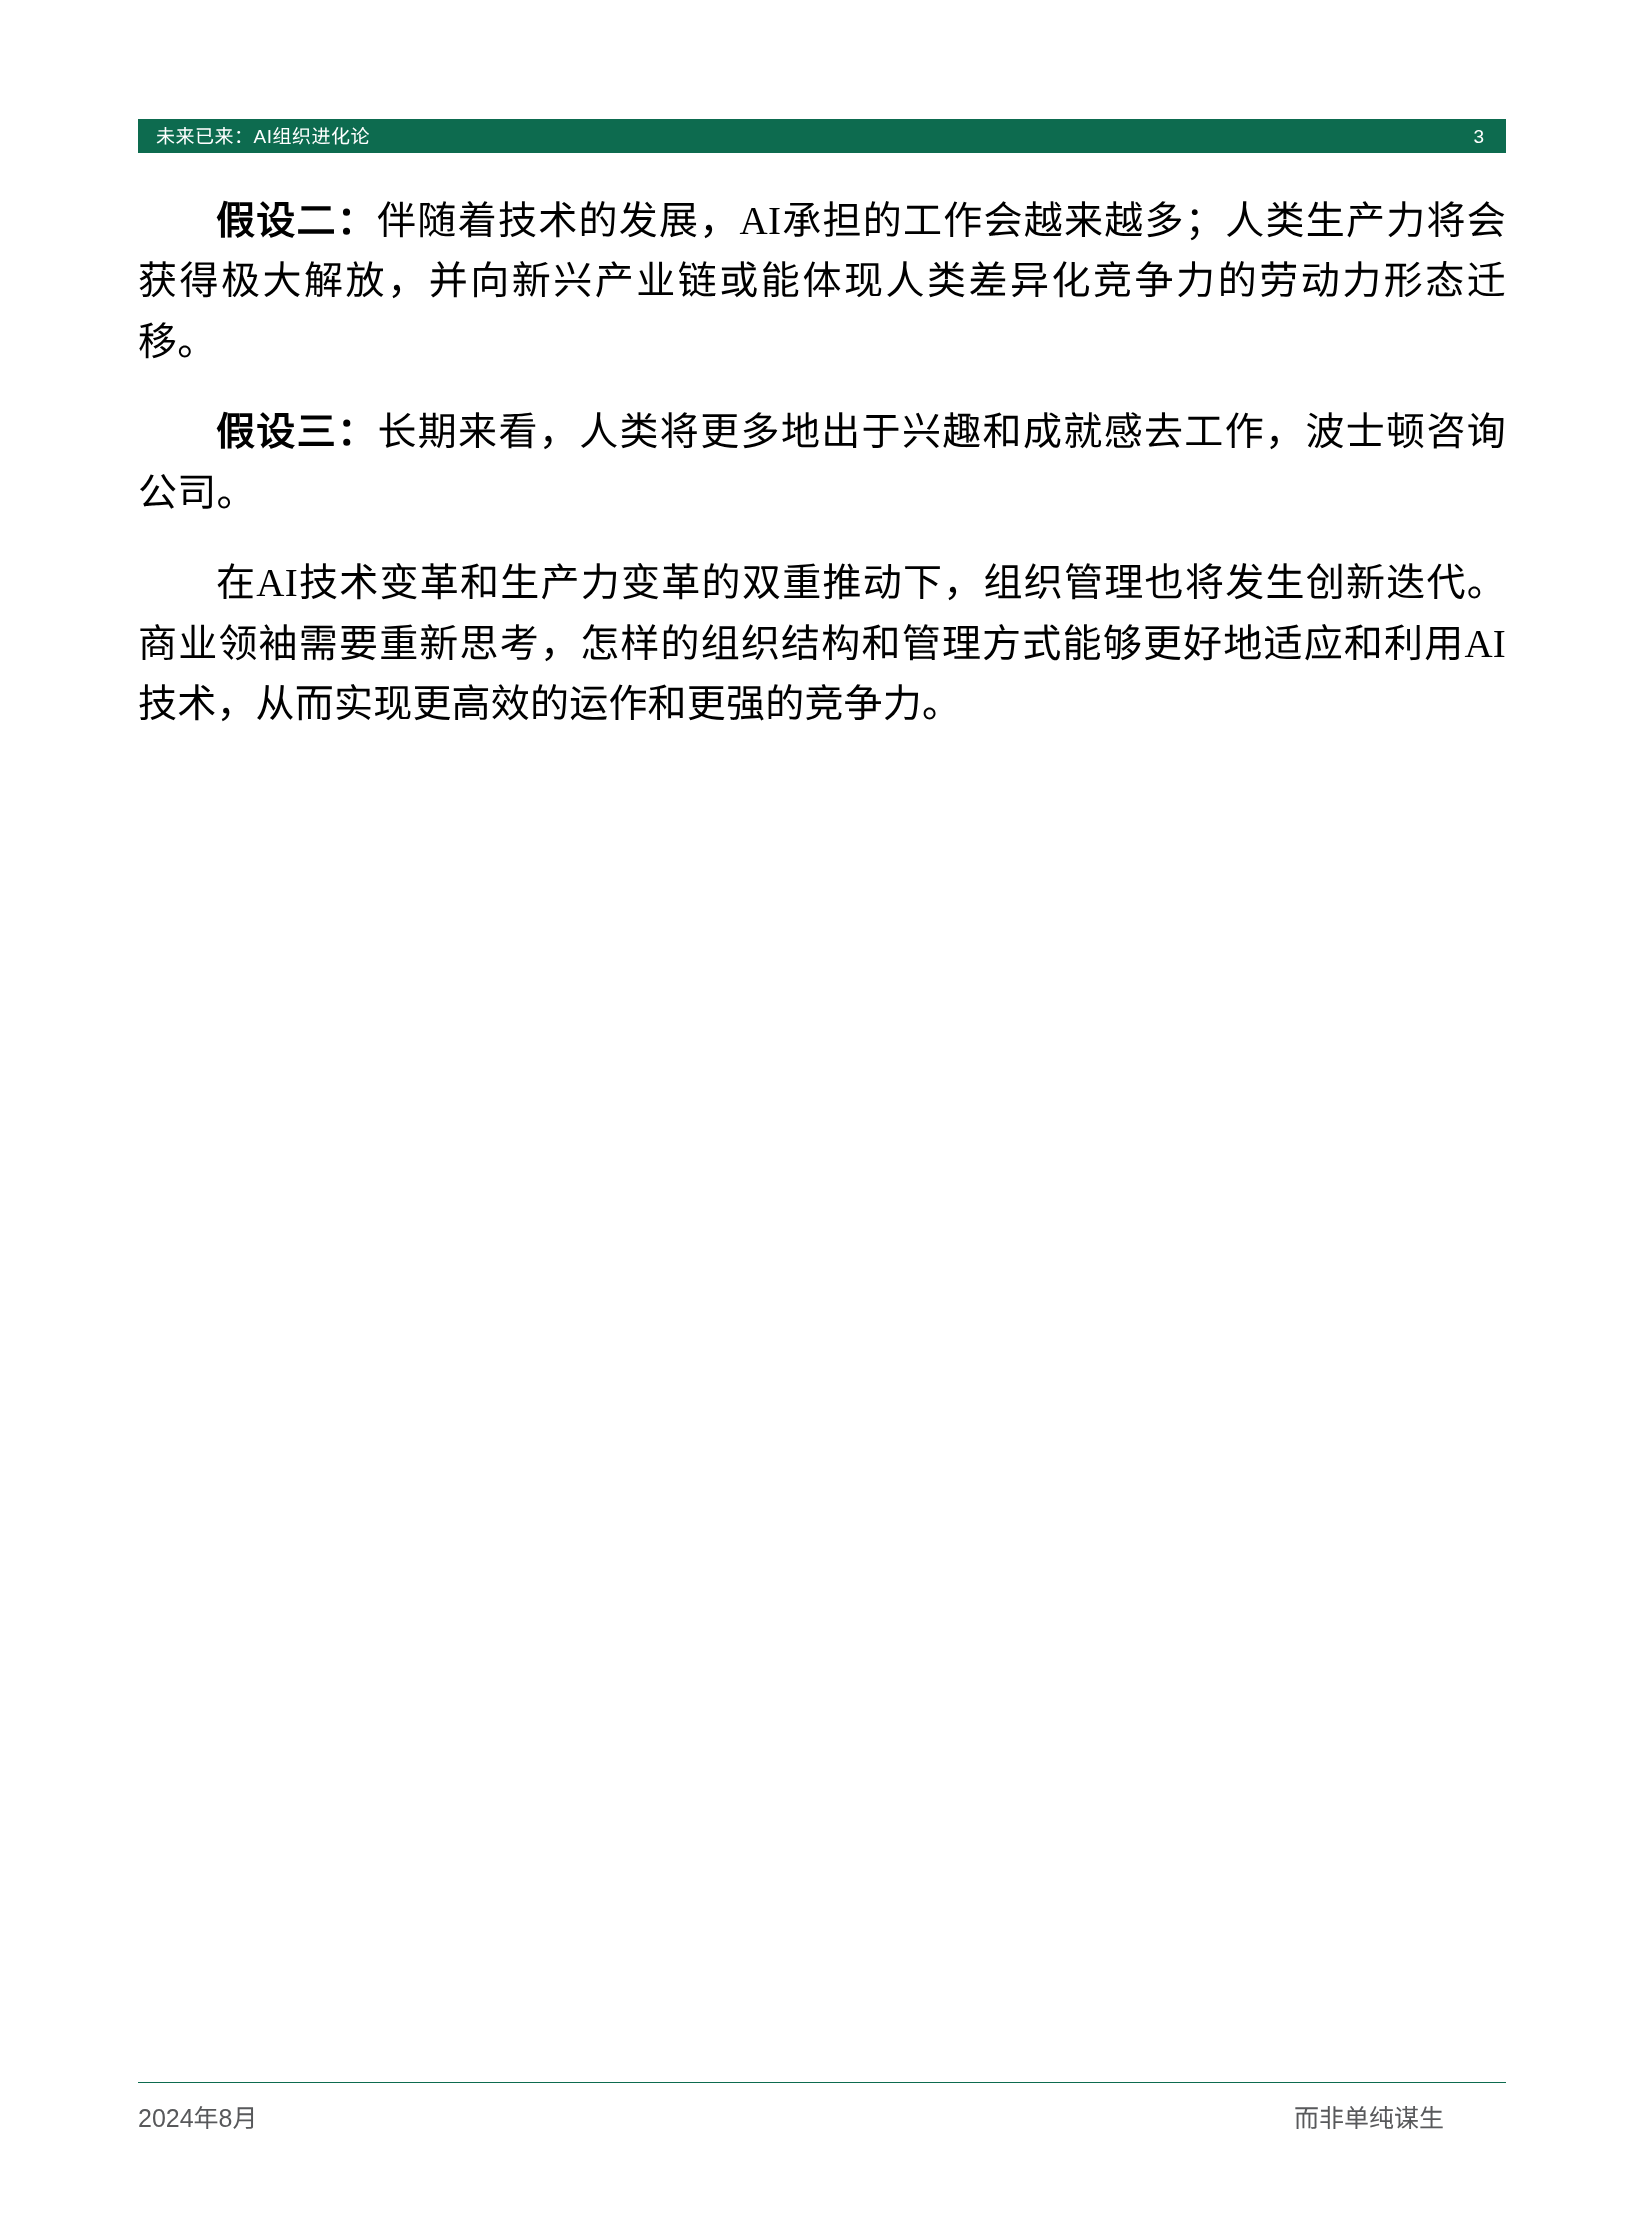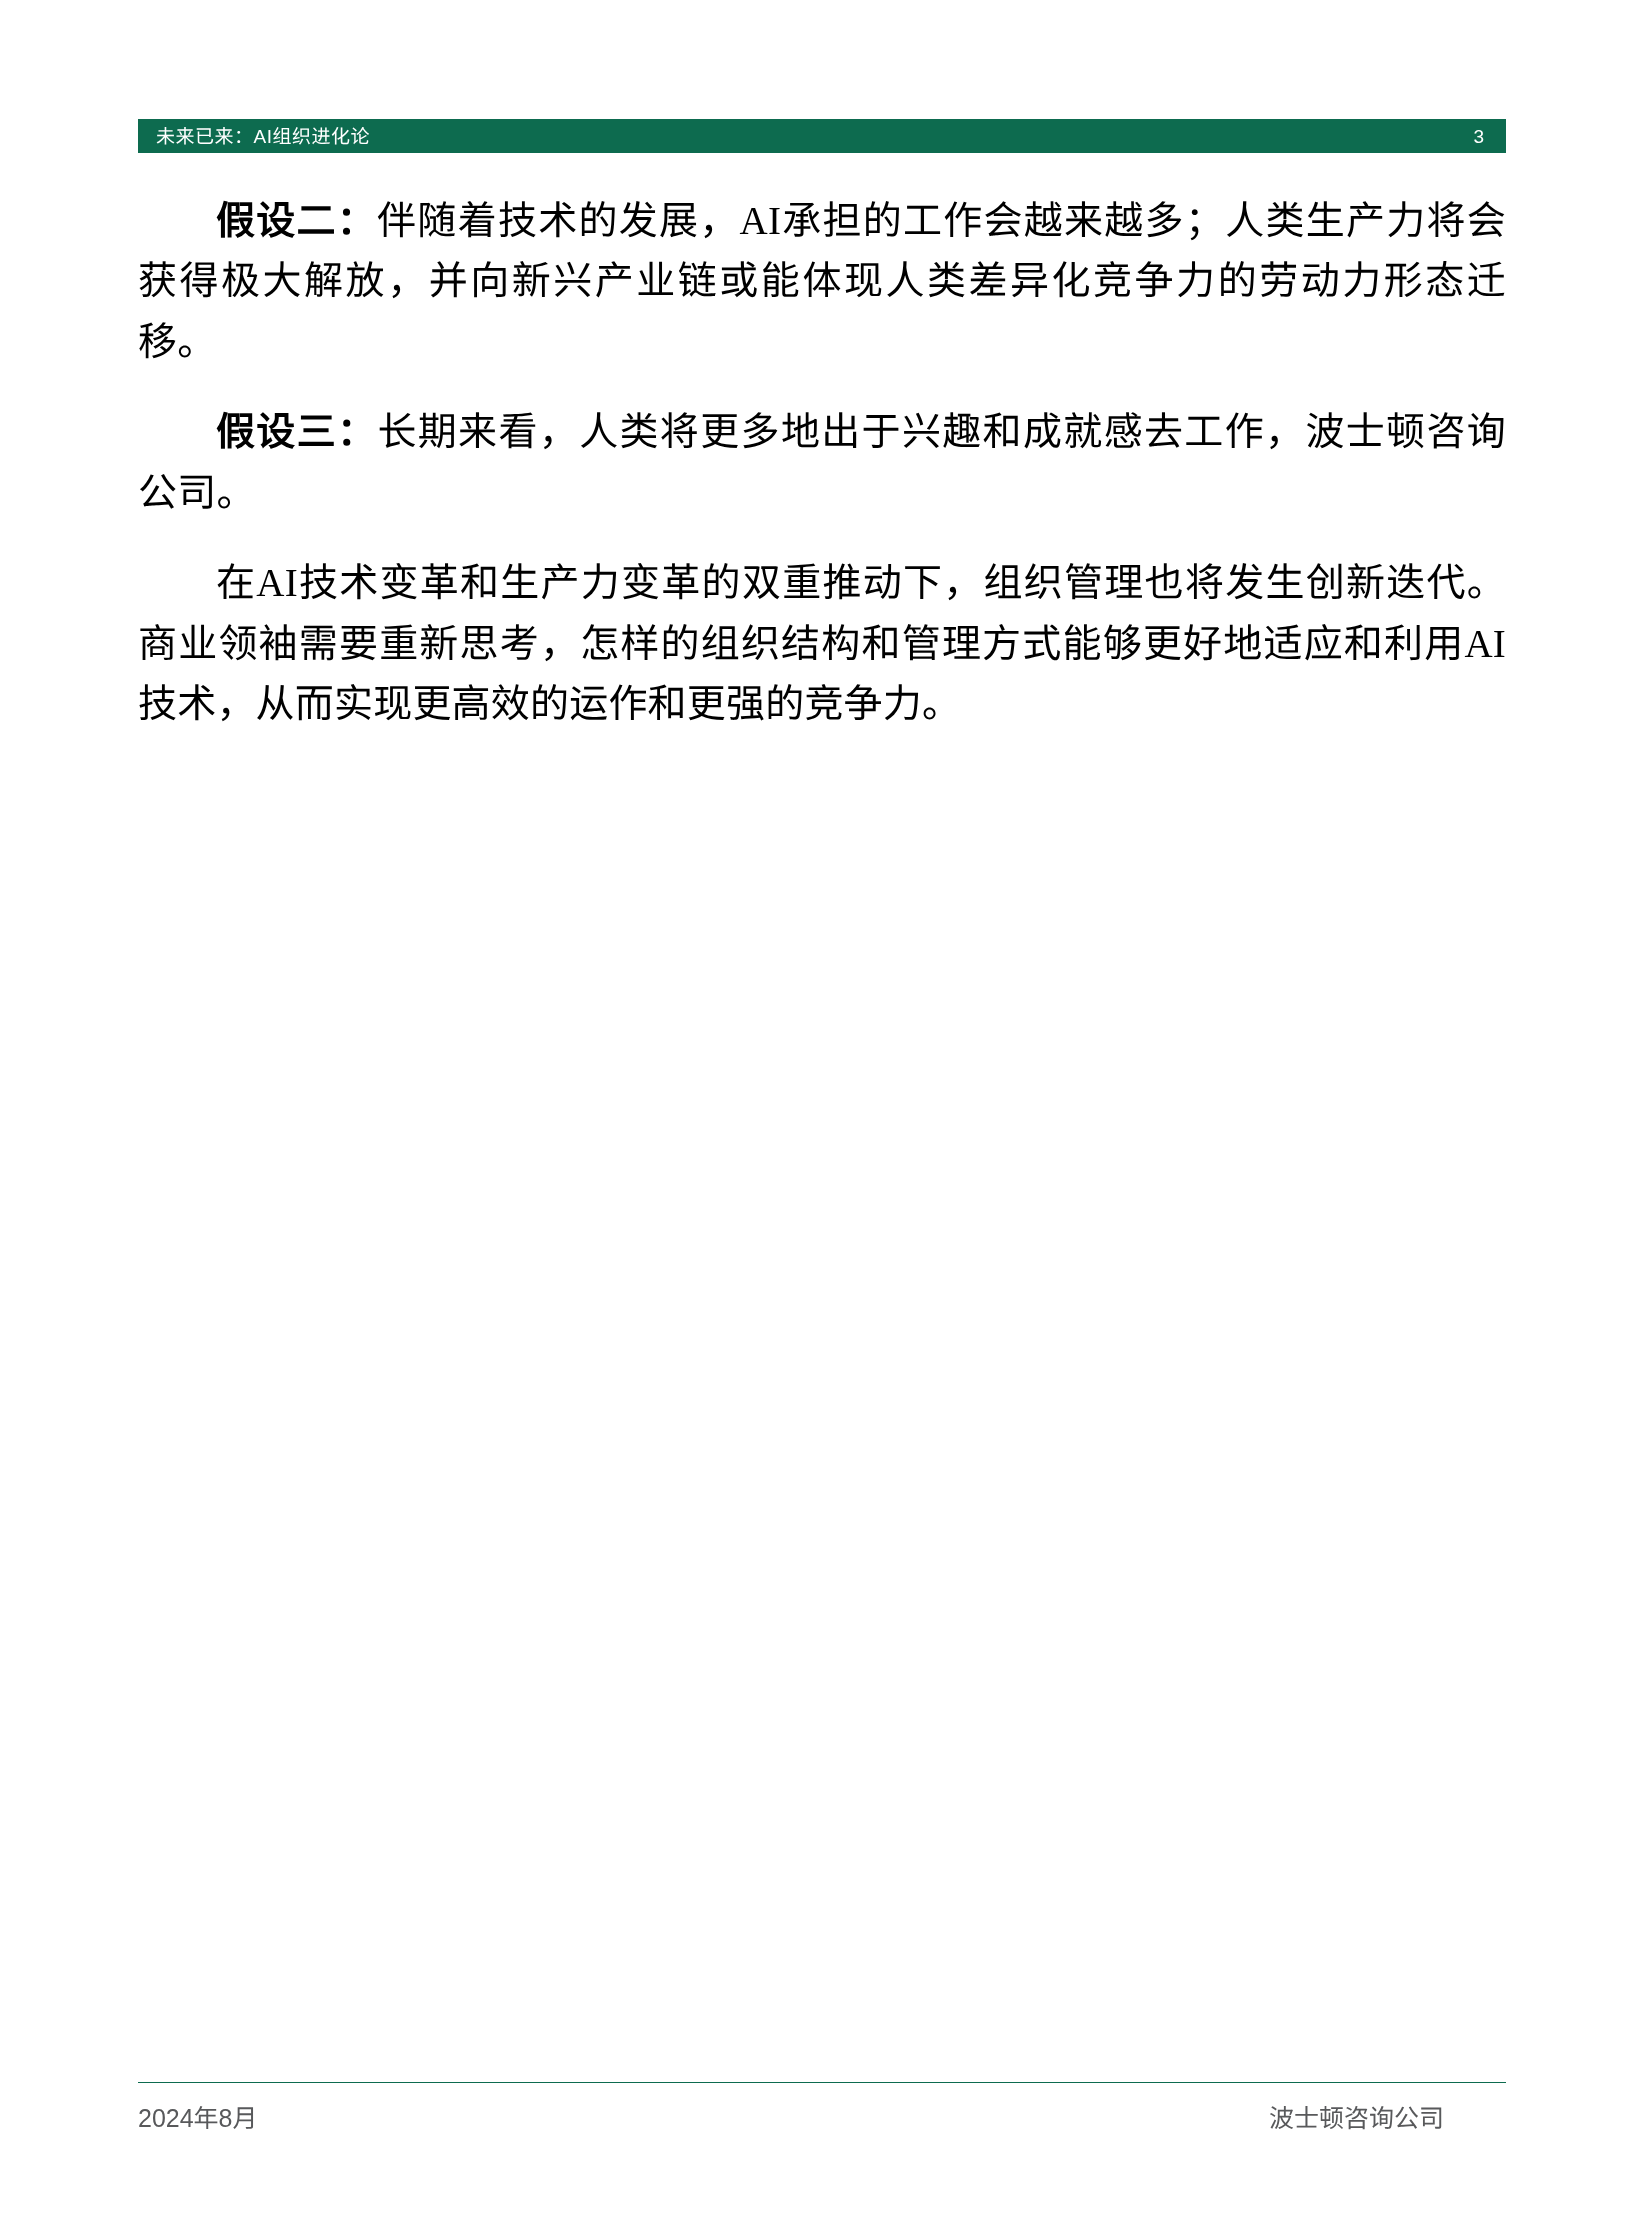--- a/index.html
+++ b/index.html
@@ -115,17 +115,17 @@
     <p class="para indent"><span class="lead">假设三：</span><span>长期来看，人类将更多地出于兴趣和成就感去工作，波士顿咨询公司。</span></p>
 
     <p class="para indent"><span>在AI技术变革和生产力变革的双重推动下，组织管理也将发生创新迭代。商业领袖需要重新思考，怎样的组织结构和管理方式能够更好地适应和利用AI技术，从而实现更高效的运作和更强的竞争力。</span></p>
 
   </div>
 
   <div class="footer-rule"></div>
 
   <div class="footer">
     <span class="footer-left">2024年8月</span>
-    <span class="footer-right">波士顿咨询公司</span>
+    <span class="footer-right">而非单纯谋生</span>
   </div>
 
 </div>
 
 
 </body></html>

